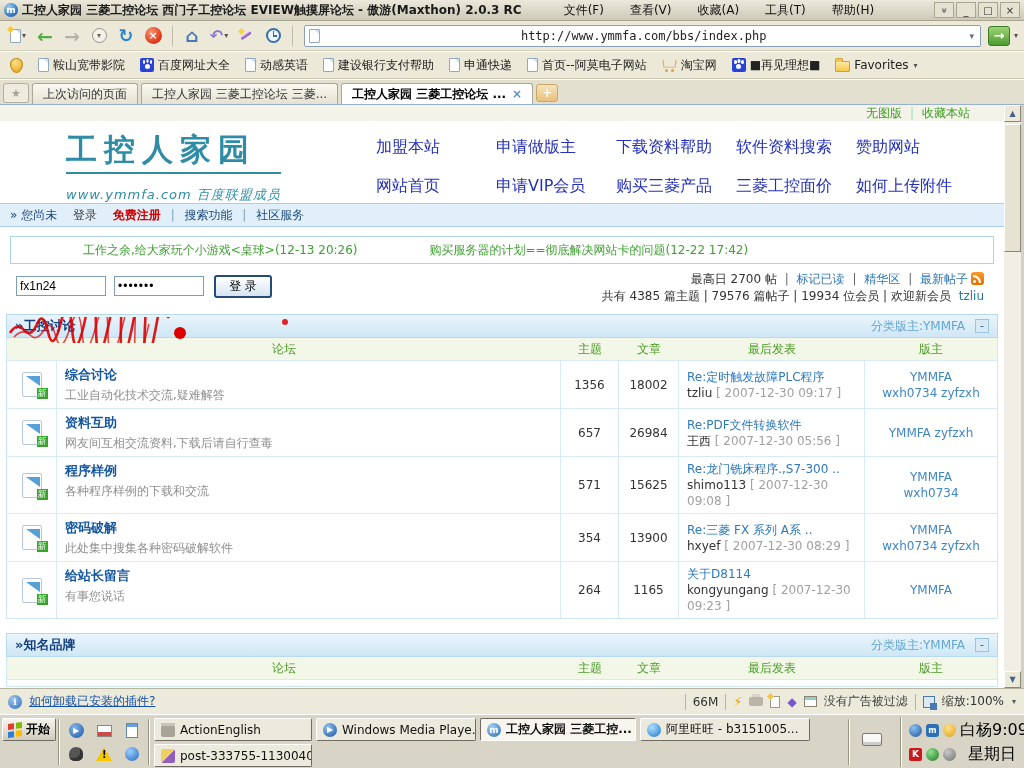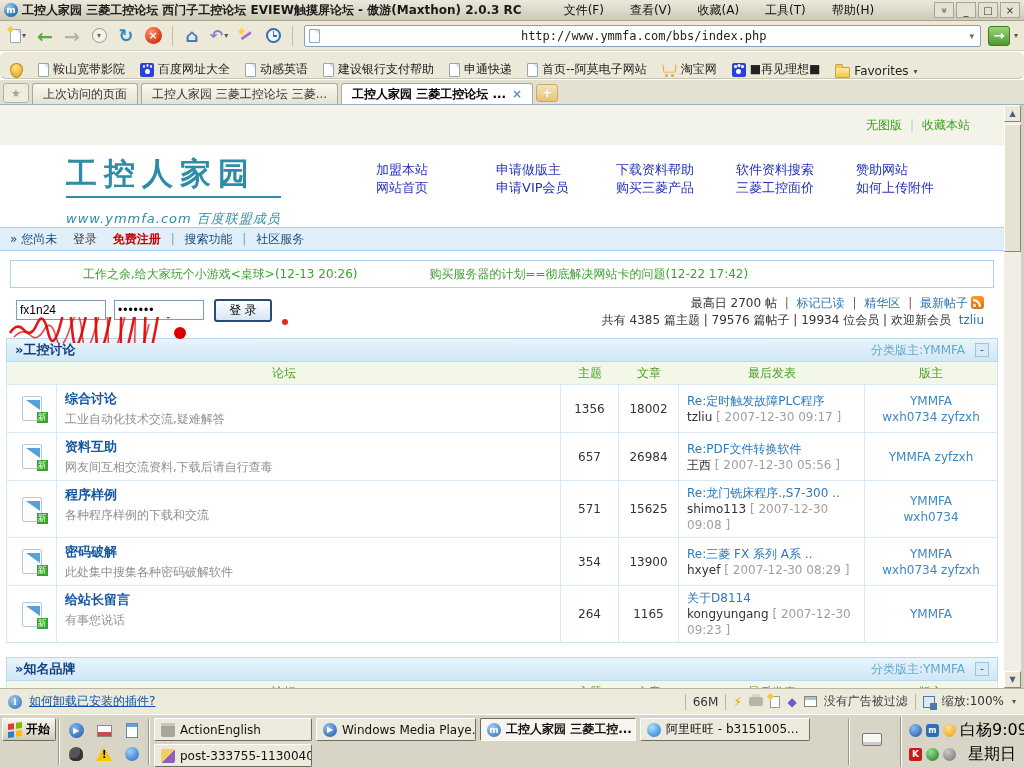--- a/index.html
+++ b/index.html
@@ -50,21 +50,21 @@
   .newpg::after { content:""; position:absolute; left:-3px; top:-3px; width:5px; height:5px; background:#f8c838; transform:rotate(45deg); }
   #address-box { flex:1; height:22px; background:#fff; border:1px solid #8aa0b8; border-radius:2px;
     display:flex; align-items:center; padding:0 4px; gap:4px; margin:0 4px; }
   #url-input { flex:1; border:0; outline:none; font-size:12px; color:#222; font-family:"DejaVu Sans Mono","Liberation Mono",monospace;text-align:center; }
   .addr-drop { color:#667; font-size:9px; padding:0 2px; }
   .gobtn { width:22px; height:20px; border:1px solid #3c7a24; border-radius:3px; color:#fff; font-weight:bold; font-size:13px;
     background:linear-gradient(#9ed478,#4e9a2e); display:flex; align-items:center; justify-content:center; }
 
   
   #links-bar { position:absolute; left:0; top:52px; width:1024px; height:27px; background:#ece9d8;
-    border-bottom:1px solid #c8c4b0; display:flex; align-items:flex-end; gap:15px; padding:0 10px; color:#222;border-radius:6px; }
+    border-bottom:1px solid #c8c4b0; display:flex; align-items:center; gap:15px; padding:0 10px; color:#222; }
   .lnk { display:flex; align-items:center; gap:4px; white-space:nowrap; }
   .shield { width:13px; height:15px; border:1px solid #b8860b; flex:none;
     background:radial-gradient(circle at 40% 30%, #ffe08a, #e0a010); border-radius:50% 50% 50% 50%/40% 40% 60% 60%; }
   .paw { width:14px; height:14px; background:#2942d8; border-radius:2px; position:relative; flex:none; }
   .paw::before { content:""; position:absolute; left:4.5px; top:6px; width:5px; height:5px; background:#fff; border-radius:50%; }
   .paw::after { content:""; position:absolute; left:2.5px; top:2px; width:2.5px; height:3.5px; background:#fff; border-radius:50%;
     box-shadow:3.5px -1px 0 #fff, 7px 0 0 #fff; }
   .cart { width:15px; height:14px; position:relative; flex:none; }
   .cart::before { content:""; position:absolute; left:1px; top:2px; width:11px; height:7px;
     border:1.5px solid #e8a33d; border-top:0; transform:perspective(10px) rotateX(-12deg); }
@@ -85,31 +85,31 @@
     border-radius:3px 3px 0 0; color:#333; }
   .tab.active { background:#ffffff; font-weight:bold; color:#000; }
   .tab .close-x { color:#5a8fc0; font-weight:bold; font-size:12px; }
   .newtab-btn { width:22px; height:18px; margin-bottom:2px; background:linear-gradient(#f6e2bc,#e8c27c);
     border:1px solid #c8a868; border-radius:3px; color:#fff; font-weight:bold; font-size:12px;
     display:flex; align-items:center; justify-content:center; }
 
   
   #page { position:absolute; left:0; top:105px; width:1004px; height:583px; background:#fff; overflow:hidden; }
   #page-inner { position:relative; width:1004px; height:583px; }
-  .top-strip { height:40px; background:#f4f3ea; display:flex; align-items:center; justify-content:flex-end;
+  .top-strip { height:16px; background:#f4f3ea; display:flex; align-items:center; justify-content:flex-end;
     padding-right:34px; gap:8px; color:#3da021; }
   .top-strip .pipe { color:#9db; }
   a.grn { color:#3da021; text-decoration:none; }
 
   .page-head { position:relative; height:82px; background:#fff; }
   #logo { position:absolute; left:66px; top:8px; color:#2e8ca6; }
   #logo-title { font-size:31px; font-weight:bold; letter-spacing:7px; border-bottom:2px solid #2e8ca6; padding-bottom:1px; }
   #logo-sub { font-size:13px; letter-spacing:1px; margin-top:12px;font-style:italic; }
   #head-nav { position:absolute; right:28px; top:16px; display:grid; grid-template-columns:repeat(5,120px);
-    font-size:13px; }
+    row-gap:18px; font-size:16px; }
   #head-nav span { color:#2431b8; white-space:nowrap; cursor:pointer; }
 
   .user-bar { height:24px; line-height:22px; background:#e1effa; border-top:1px solid #aacdea; border-bottom:1px solid #aacdea;
     padding-left:10px; color:#1a4a7a; }
   .user-bar .reg { color:#cc0000; font-weight:bold; }
   .user-bar b.lg { color:#404040; font-weight:normal; }
   .user-bar .pipe { color:#7aa3c0; margin:0 6px; }
 
   .announce { margin:9px 10px 6px 10px; border:1px solid #add2ec; height:28px; line-height:26px; white-space:nowrap; }
   .announce a { color:#3fa132; text-decoration:none; }

